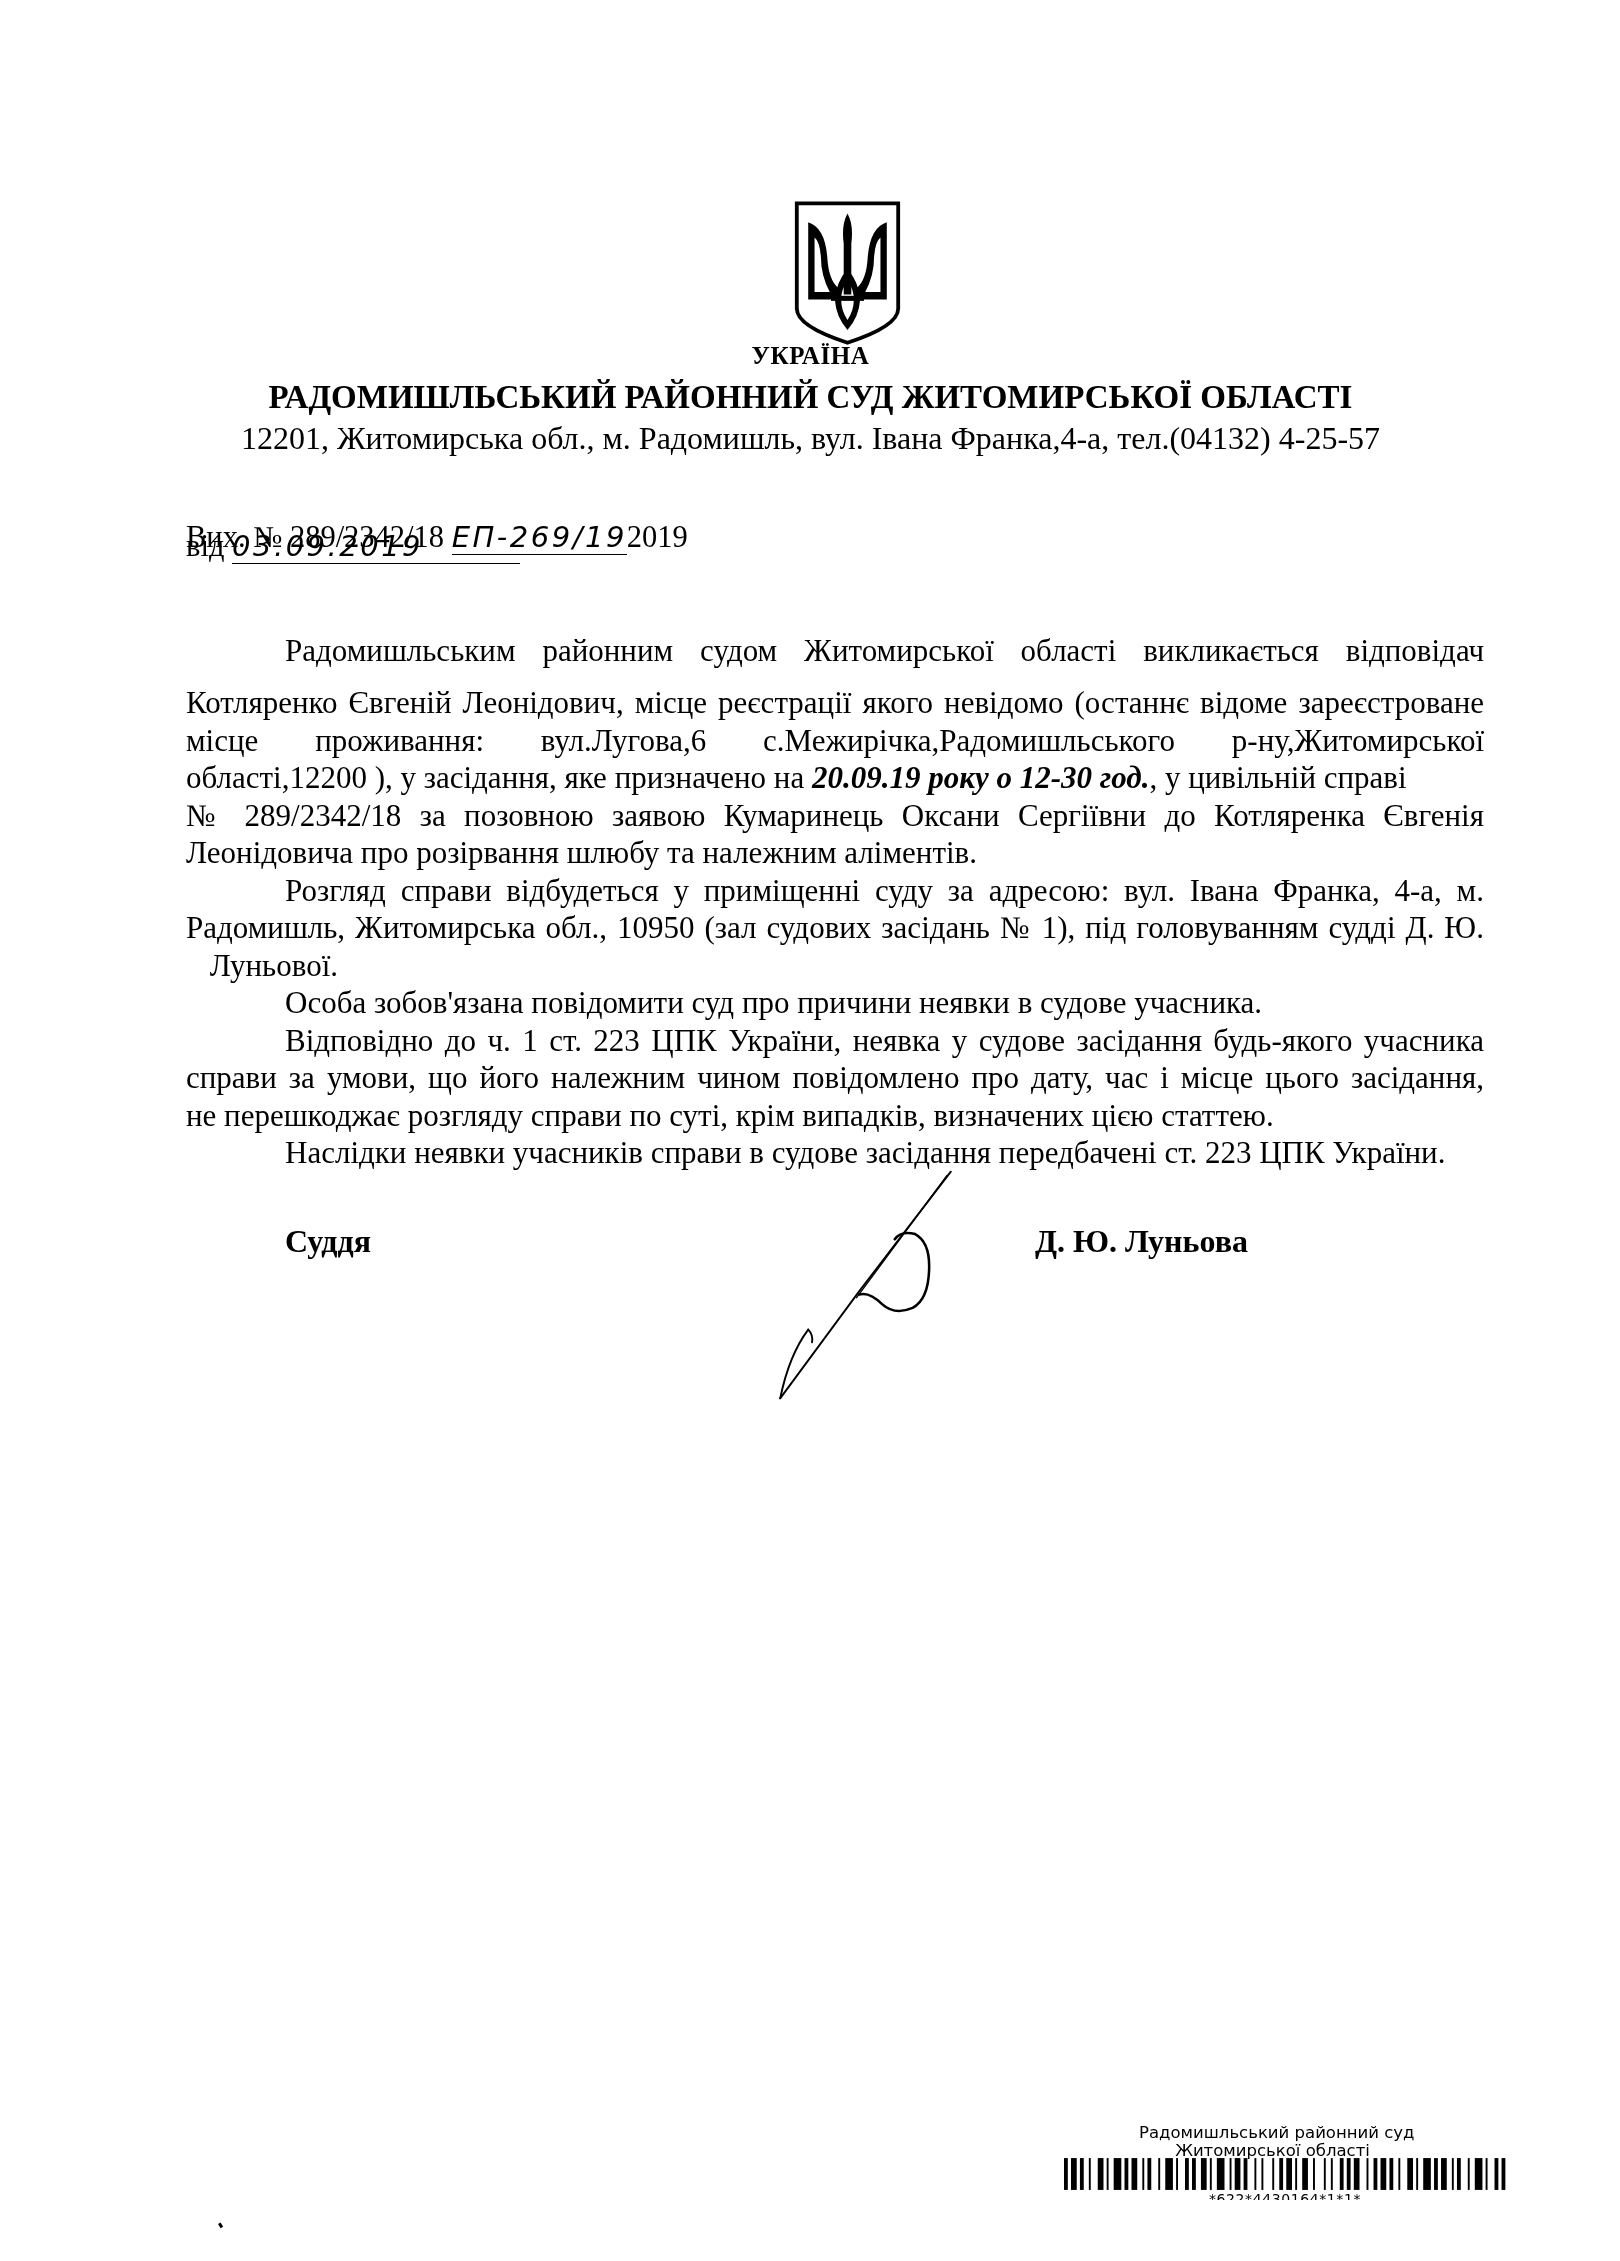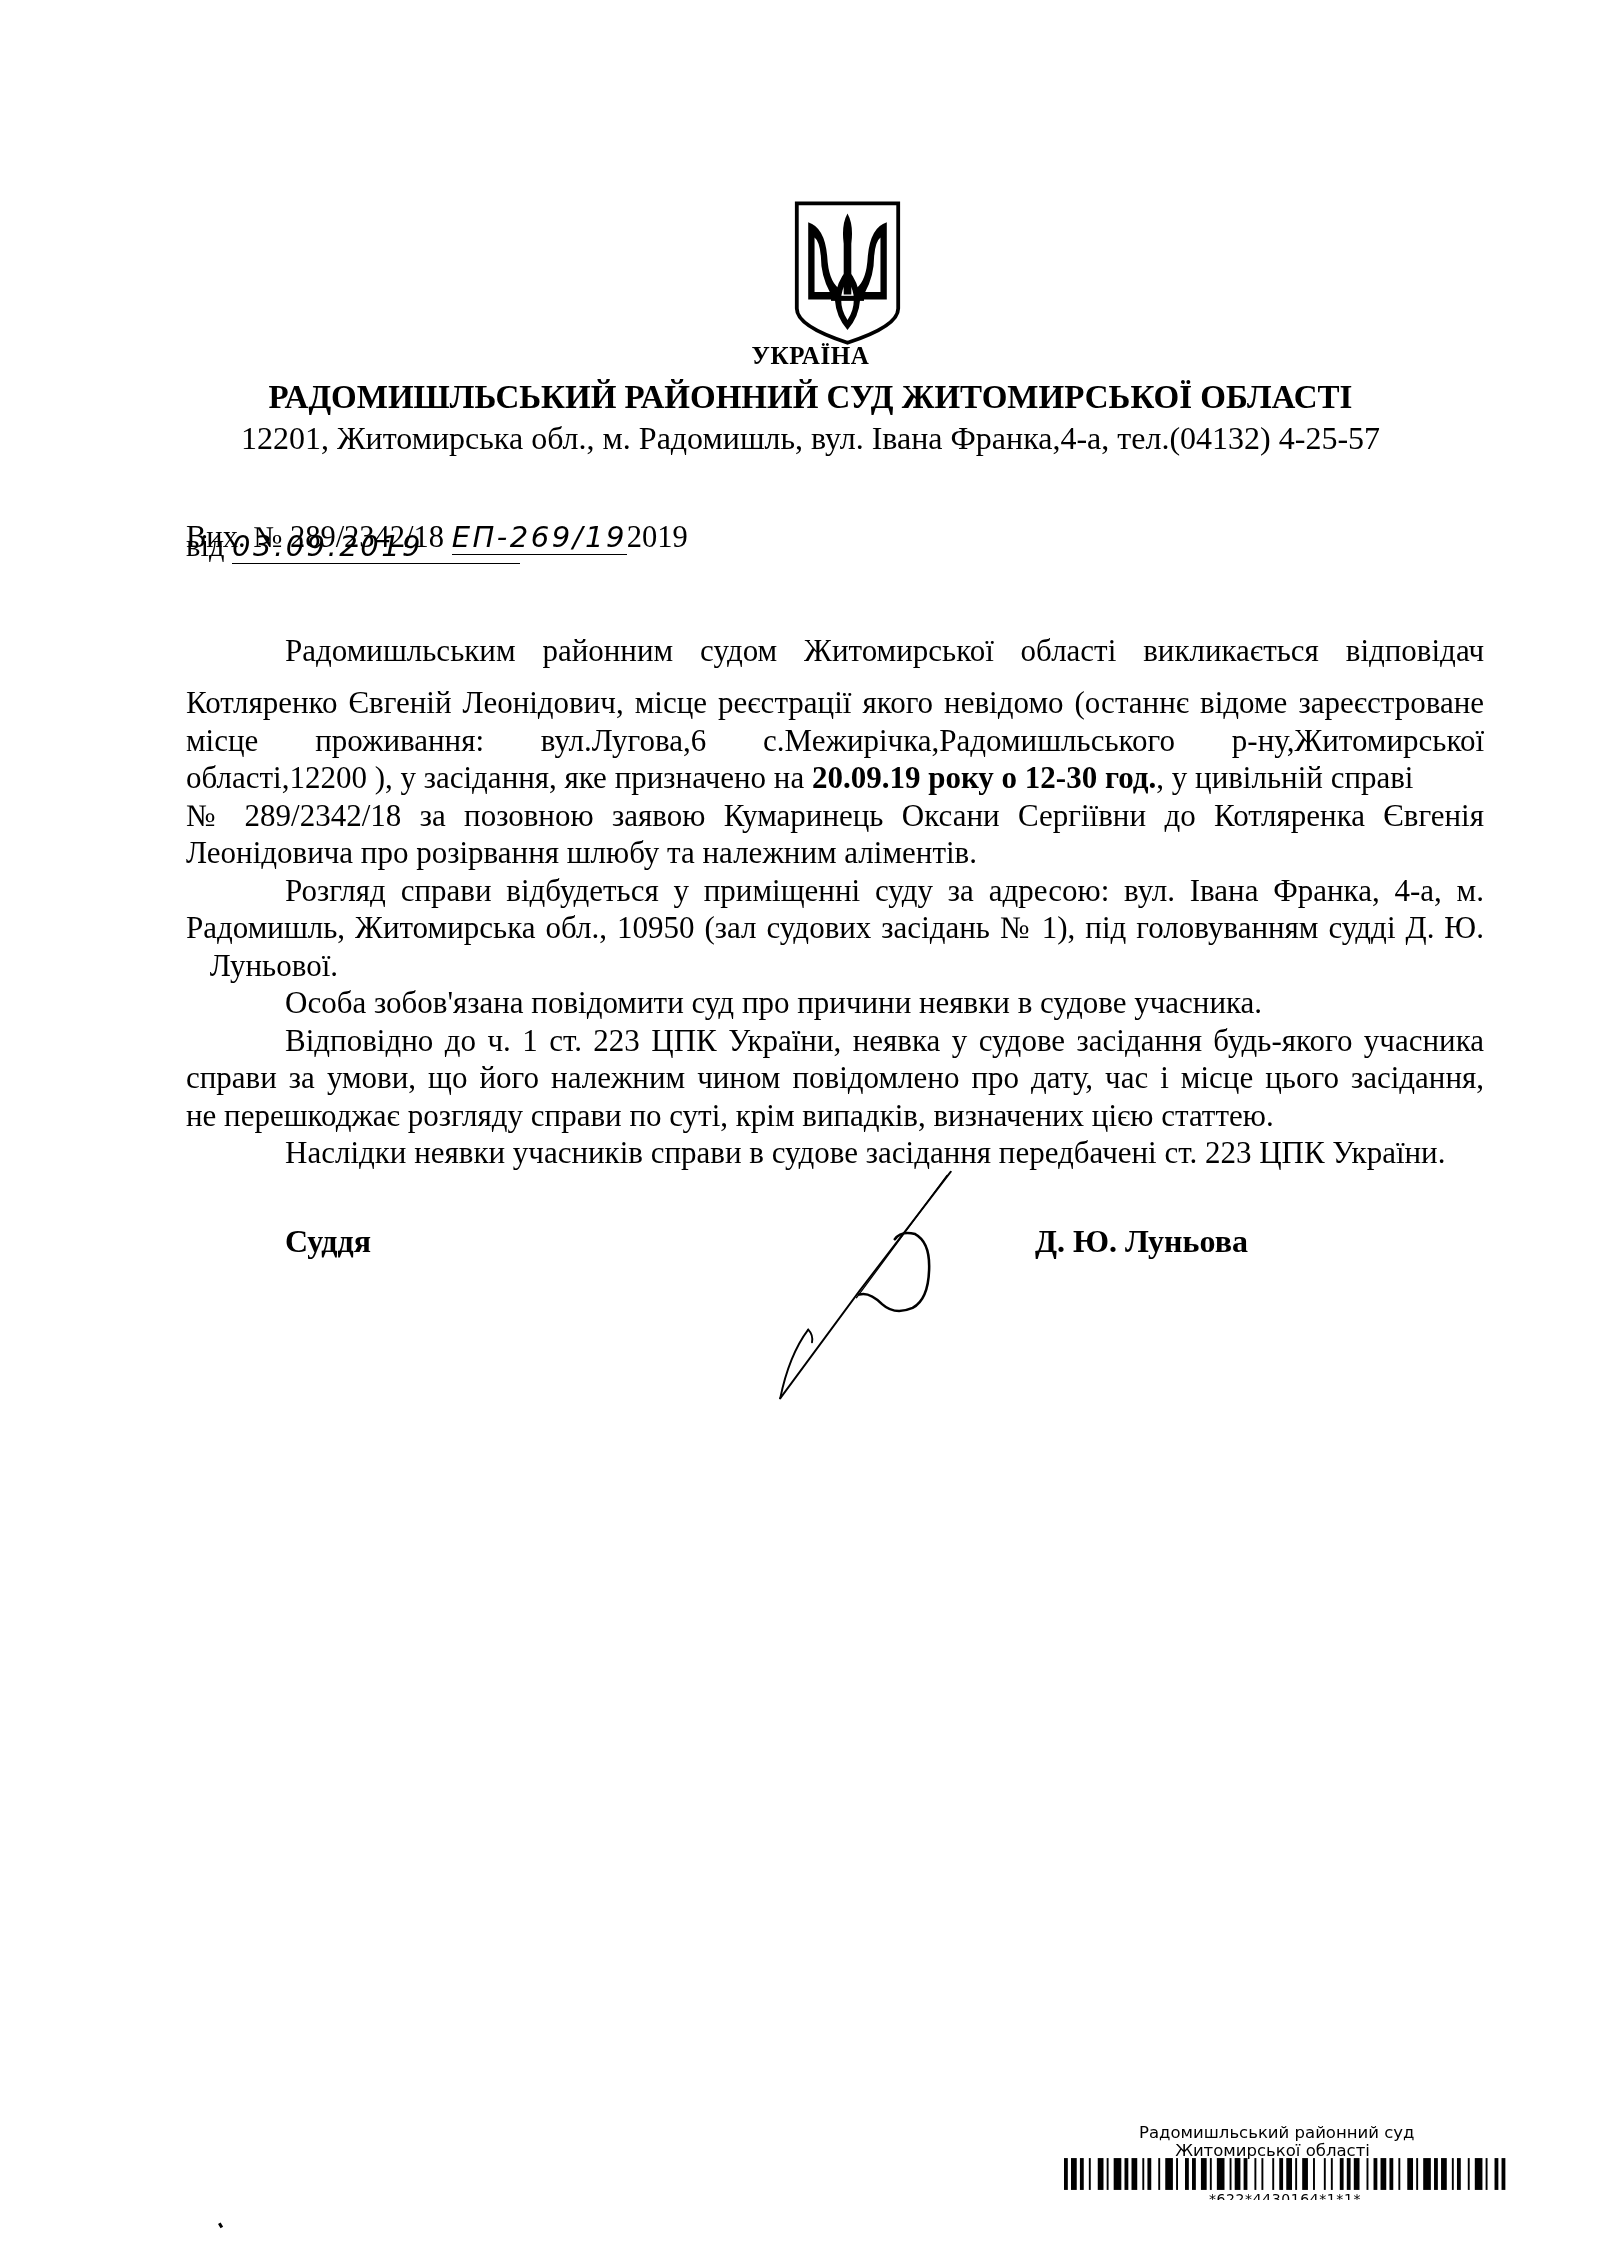--- a/index.html
+++ b/index.html
@@ -10,21 +10,21 @@
   .hdr1 { top: 342px; font-size: 25px; font-weight: bold; letter-spacing: 0.6px; }
   .hdr2 { top: 379px; font-size: 33px; font-weight: bold; }
   .hdr3 { top: 420px; font-size: 32px; }
   .ref { left: 186px; font-size: 30.5px; }
   .hand { font-family: "DejaVu Sans", sans-serif; font-style: italic; font-size: 29px;
           letter-spacing: 2.5px; }
   .uline { border-bottom: 1.9px solid #000; display: inline-block; }
   .line { left: 186px; width: 1298px; font-size: 31px; line-height: 38px; height: 38px; }
   .just { text-align: justify; text-align-last: justify; }
   .indent { left: 285px; width: 1199px; }
-  b { font-weight: bold; }
+  b { font-weight: bold; font-style: italic; }
   .sig-label { font-size: 32px; font-weight: bold; }
   .stamp { font-family: "DejaVu Sans", sans-serif; font-size: 16.5px; text-align: center; left: 1139px; width: 267px; }
   .barcode { left: 1064px; top: 2158px; width: 442px; height: 32px; }
   .bcode { left: 1064px; width: 442px; top: 2191px; font-family: "DejaVu Sans", sans-serif;
            font-size: 14px; text-align: center; letter-spacing: 0.6px; height: 9px; overflow: hidden; line-height: 16.5px; }
 </style>
 </head>
 <body>
 
 <svg class="abs" style="left:793px;top:199px;" width="109" height="148" viewBox="0 0 172 232">

